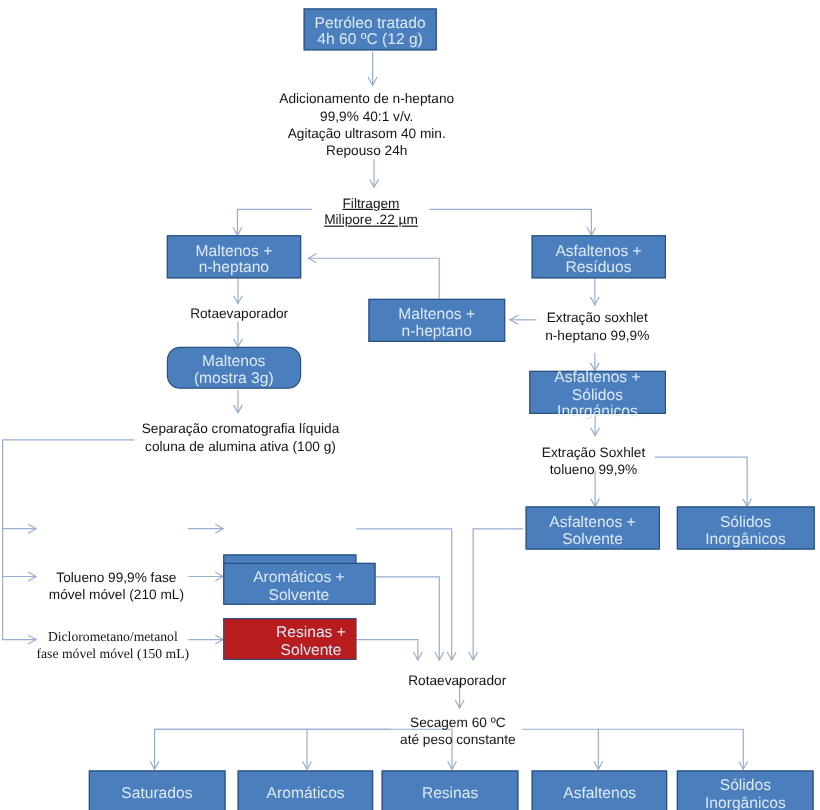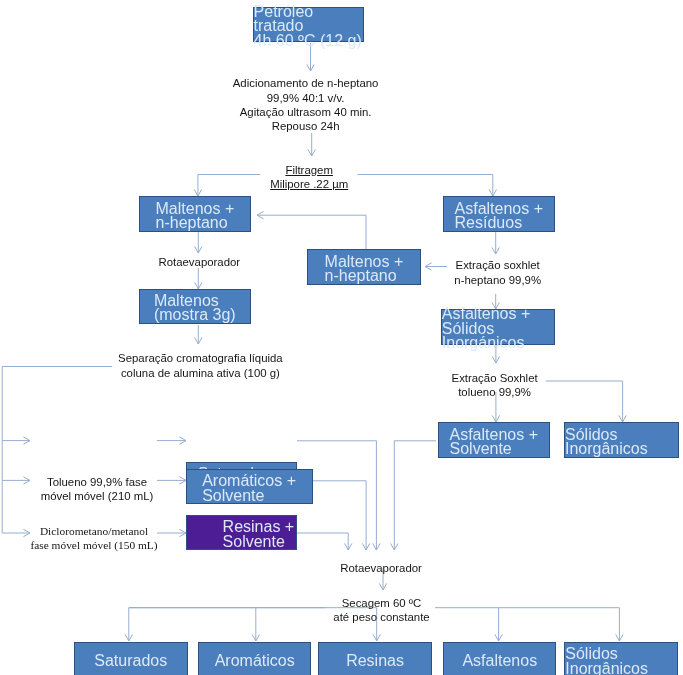--- a/index.html
+++ b/index.html
@@ -4,22 +4,22 @@
 <style>
   html,body{margin:0;padding:0;background:#ffffff;}
   body{width:683px;height:675px;overflow:hidden;
        font-family:"Liberation Sans",sans-serif;
        -webkit-font-smoothing:antialiased;}
   #stage{position:relative;width:683px;height:675px;background:#ffffff;}
   svg#edges{position:absolute;left:0;top:0;width:683px;height:675px;pointer-events:none;}
   .box{position:absolute;box-sizing:border-box;
        background:#4a7ebc;border:1.5px solid #2b5180;
        display:flex;align-items:center;justify-content:center;
-       text-align:left;color:#dce9f8;
-       font-size:16px;line-height:14.4px;white-space:pre-line;padding-top:4px;}
+       text-align:center;color:#dce9f8;
+       font-size:13px;line-height:14.4px;white-space:pre-line;padding-top:4px;}
   .lbl{position:absolute;text-align:center;color:#151515;
        font-size:11.4px;line-height:14.6px;white-space:pre-line;
        transform:translateX(-50%);}
 </style>
 </head>
 <body>
 
 <div id="stage">
   <svg id="edges" viewBox="0 0 683 675">
     <g class="conn">
@@ -144,29 +144,29 @@
       </g>
   </svg>
   <div class="box" style="left: 252.6px; top: 6.7px; width: 111.6px; height: 35.6px; background: rgb(74, 126, 188); border-color: rgb(43, 81, 128); color: rgb(220, 233, 248);">Petróleo tratado
 4h 60 ºC (12 g)</div>
   <div class="box" style="left: 139px; top: 196.4px; width: 111.8px; height: 36.1px; background: rgb(74, 126, 188); border-color: rgb(43, 81, 128); color: rgb(220, 233, 248);">Maltenos +
 n-heptano</div>
   <div class="box" style="left: 442.8px; top: 196.4px; width: 112px; height: 36.1px; background: rgb(74, 126, 188); border-color: rgb(43, 81, 128); color: rgb(220, 233, 248);">Asfaltenos +
 Resíduos</div>
   <div class="box" style="left: 306.8px; top: 249px; width: 114.3px; height: 35.9px; background: rgb(74, 126, 188); border-color: rgb(43, 81, 128); color: rgb(220, 233, 248);">Maltenos +
 n-heptano</div>
-  <div class="box" style="left: 138.8px; top: 288.8px; width: 112px; height: 35.4px; background: rgb(74, 126, 188); border-color: rgb(43, 81, 128); color: rgb(220, 233, 248);">Maltenos
+  <div class="box" style="left: 138.8px; top: 288.8px; width: 112px; height: 35.4px; background: rgb(74, 126, 188); border-color: rgb(43, 81, 128); color: rgb(220, 233, 248); border-radius: 11px;">Maltenos
 (mostra 3g)</div>
   <div class="box" style="left: 440.8px; top: 308.9px; width: 114.1px; height: 36px; background: rgb(74, 126, 188); border-color: rgb(43, 81, 128); color: rgb(220, 233, 248);">Asfaltenos +
 Sólidos Inorgánicos</div>
   <div class="box" style="left: 185.6px; top: 422.5px; width: 111.1px; height: 35.2px; background: rgb(74, 126, 188); border-color: rgb(43, 81, 128); color: rgb(220, 233, 248); margin-top: 39px;">Saturados +
 Solvente</div>
   <div class="box" style="left: 185.6px; top: 469px; width: 127px; height: 35px; background: rgb(74, 126, 188); border-color: rgb(43, 81, 128); color: rgb(220, 233, 248);">Aromáticos +
 Solvente</div>
-  <div class="box" style="left: 185.6px; top: 515.1px; width: 111.1px; height: 34.9px; background: #4c1d95; border-color: rgb(43, 81, 128); color: rgb(220, 233, 248); padding-left: 36px;">Resinas + Solvente</div>
+  <div class="box" style="left: 185.6px; top: 515.1px; width: 111.1px; height: 34.9px; background: #b91c1c; border-color: rgb(43, 81, 128); color: rgb(220, 233, 248); padding-left: 36px;">Resinas + Solvente</div>
   <div class="box" style="left: 437.5px; top: 422.3px; width: 112.5px; height: 35.3px; background: rgb(74, 126, 188); border-color: rgb(43, 81, 128); color: rgb(220, 233, 248);">Asfaltenos +
 Solvente</div>
   <div class="box" style="left: 564px; top: 422.3px; width: 114.5px; height: 35.3px; background: rgb(74, 126, 188); border-color: rgb(43, 81, 128); color: rgb(220, 233, 248);">Sólidos Inorgânicos</div>
   <div class="box" style="left: 74px; top: 641.5px; width: 113.5px; height: 36px; background: rgb(74, 126, 188); border-color: rgb(43, 81, 128); color: rgb(220, 233, 248);">Saturados</div>
   <div class="box" style="left: 198.2px; top: 641.5px; width: 113px; height: 36px; background: rgb(74, 126, 188); border-color: rgb(43, 81, 128); color: rgb(220, 233, 248);">Aromáticos</div>
   <div class="box" style="left: 318.3px; top: 641.5px; width: 113.5px; height: 36px; background: rgb(74, 126, 188); border-color: rgb(43, 81, 128); color: rgb(220, 233, 248);">Resinas</div>
   <div class="box" style="left: 443.2px; top: 641.5px; width: 113.2px; height: 36px; background: rgb(74, 126, 188); border-color: rgb(43, 81, 128); color: rgb(220, 233, 248);">Asfaltenos</div>
   <div class="box" style="left: 564.3px; top: 641.5px; width: 113.7px; height: 36px; background: rgb(74, 126, 188); border-color: rgb(43, 81, 128); color: rgb(220, 233, 248);">Sólidos Inorgânicos</div>
   <div class="lbl" style="left: 305.6px; top: 76.3px; line-height: 14.2px; color: rgb(21, 21, 21);">Adicionamento de n-heptano
 99,9% 40:1 v/v.

